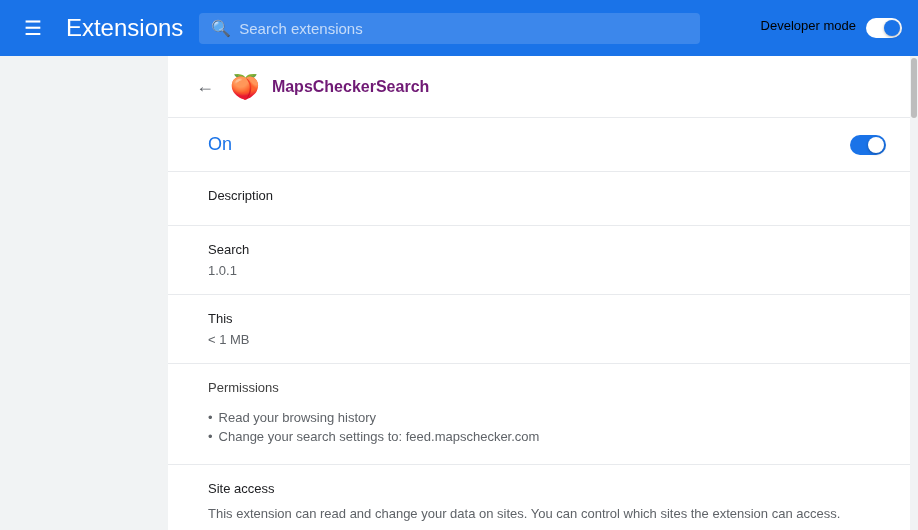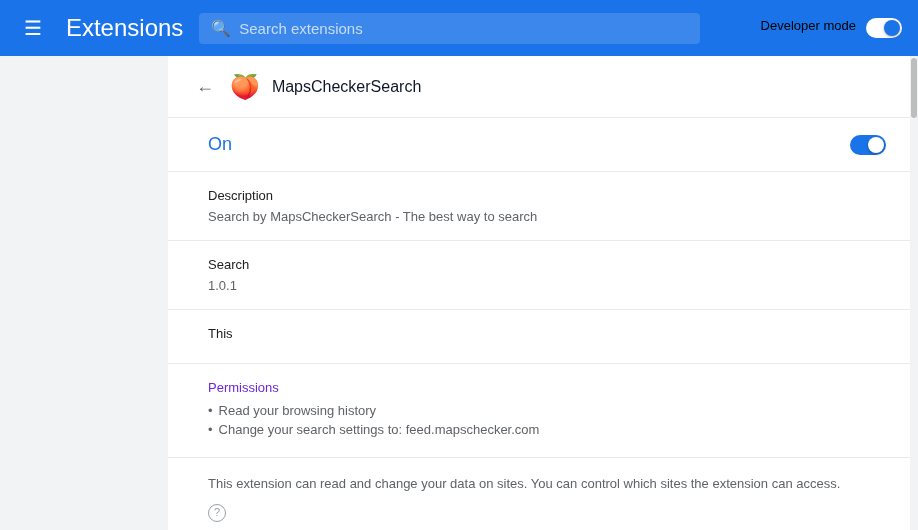--- a/index.html
+++ b/index.html
@@ -132,22 +132,22 @@
       color: #5f6368;
       font-size: 18px;
       cursor: pointer;
       padding: 4px;
     }
     .ext-icon {
       font-size: 24px;
     }
     .ext-name {
       font-size: 16px;
-      font-weight: 400;
-      color: #0f172a;
+      font-weight: 700;
+      color: #701a75;
     }
 
     
     .on-section {
       display: flex;
       align-items: center;
       justify-content: space-between;
       padding: 16px 24px 16px 40px;
       border-bottom: 1px solid #e8eaed;
     }
@@ -174,22 +174,22 @@
     }
 
     
     .permissions-section {
       padding: 16px 24px 16px 40px;
       border-bottom: 1px solid #e8eaed;
     }
     .permissions-label {
       font-size: 13px;
       font-weight: 500;
-      color: #6d28d9;
-      margin-bottom: 8px;
+      color: #404040;
+      margin-bottom: 15px;
     }
     .permission-item {
       font-size: 13px;
       color: #5f6368;
       display: flex;
       align-items: flex-start;
       gap: 6px;
       margin-bottom: 4px;
     }
     .bullet { color: #5f6368; }
@@ -276,45 +276,46 @@
     <div class="on-section">
       <span class="on-label">On</span>
       <label class="toggle on">
 
         <span class="toggle-slider"></span>
       </label>
     </div>
 
     <div class="info-section">
       <div class="info-label">Description</div>
-      <div class="info-value">Search by MapsCheckerSearch - The best way to search</div>
     </div>
 
     <div class="info-section">
       <div class="info-label">Search</div>
       <div class="info-value">1.0.1</div>
     </div>
 
     <div class="info-section">
       <div class="info-label">This</div>
+      <div class="info-value">&lt; 1 MB</div>
     </div>
 
     <div class="permissions-section">
       <div class="permissions-label">Permissions</div>
       <div class="permission-item">
         <span class="bullet">•</span>
         <span>Read your browsing history</span>
       </div>
       <div class="permission-item">
         <span class="bullet">•</span>
         <span>Change your search settings to: feed.mapschecker.com</span>
       </div>
     </div>
 
     <div class="site-access-section">
+      <div class="site-access-label">Site access</div>
       <div class="site-access-desc">
         <span>This extension can read and change your data on sites. You can control which sites the extension can access.</span>
         <span class="help-icon">?</span>
       </div>
     </div>
 
   </div>
 
   <div class="scrollbar-track">
     <div class="scrollbar-thumb"></div>

